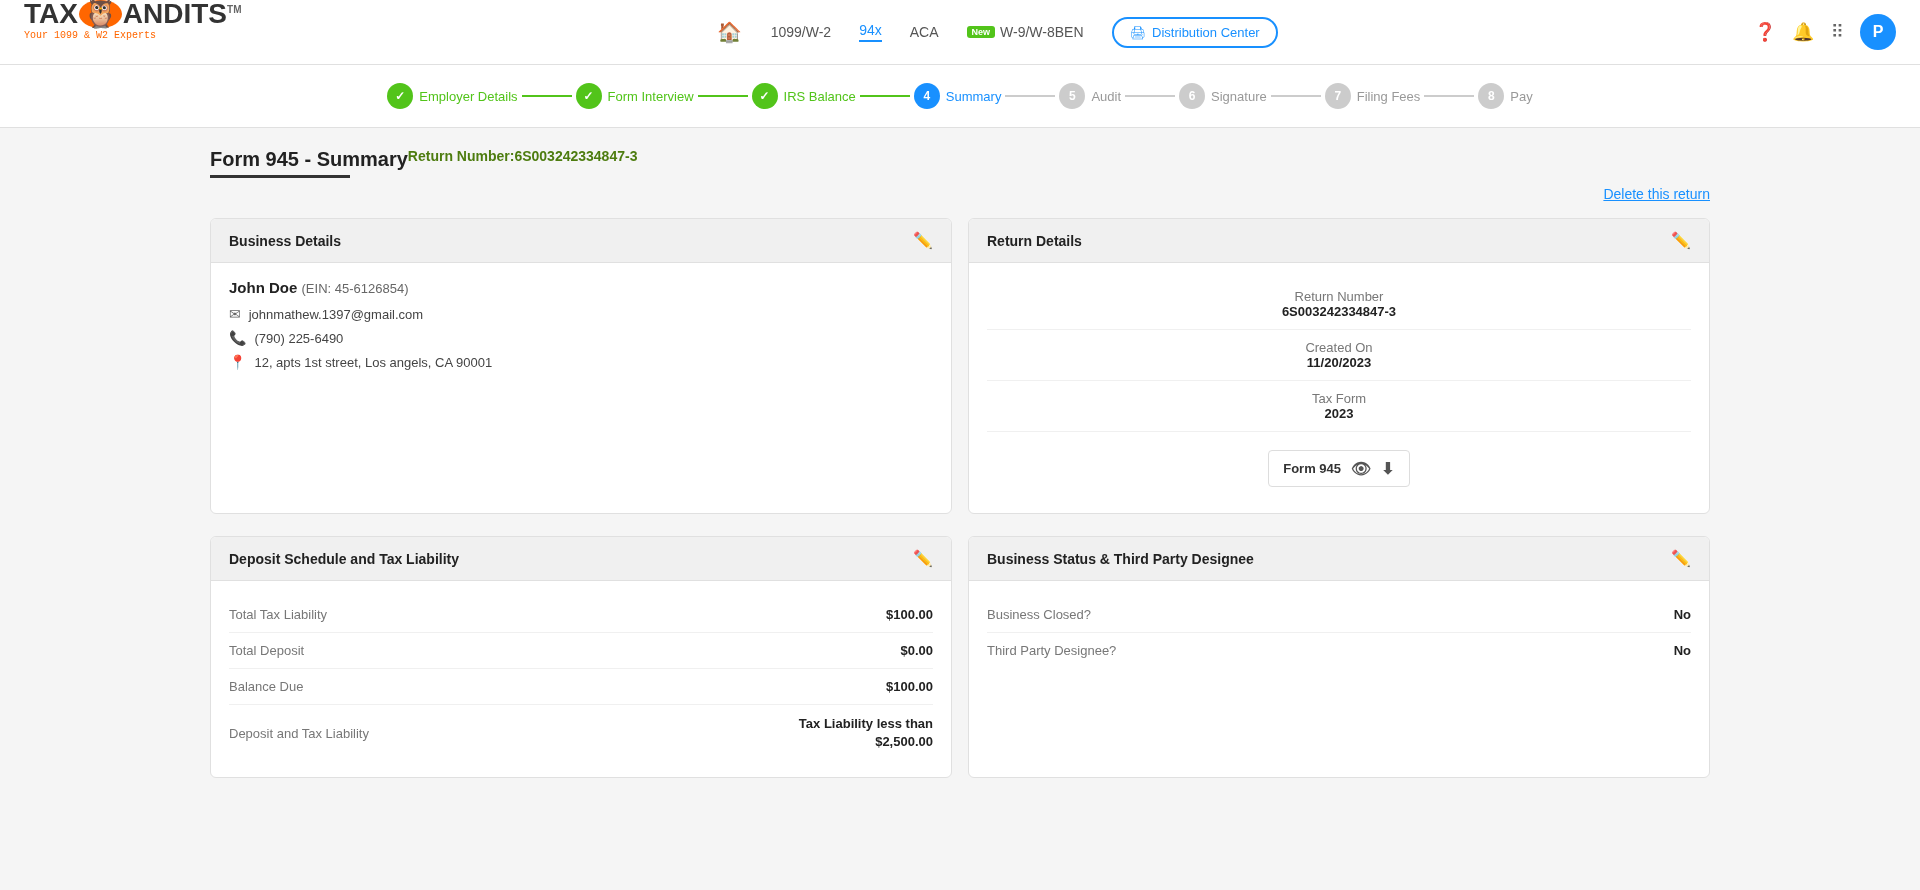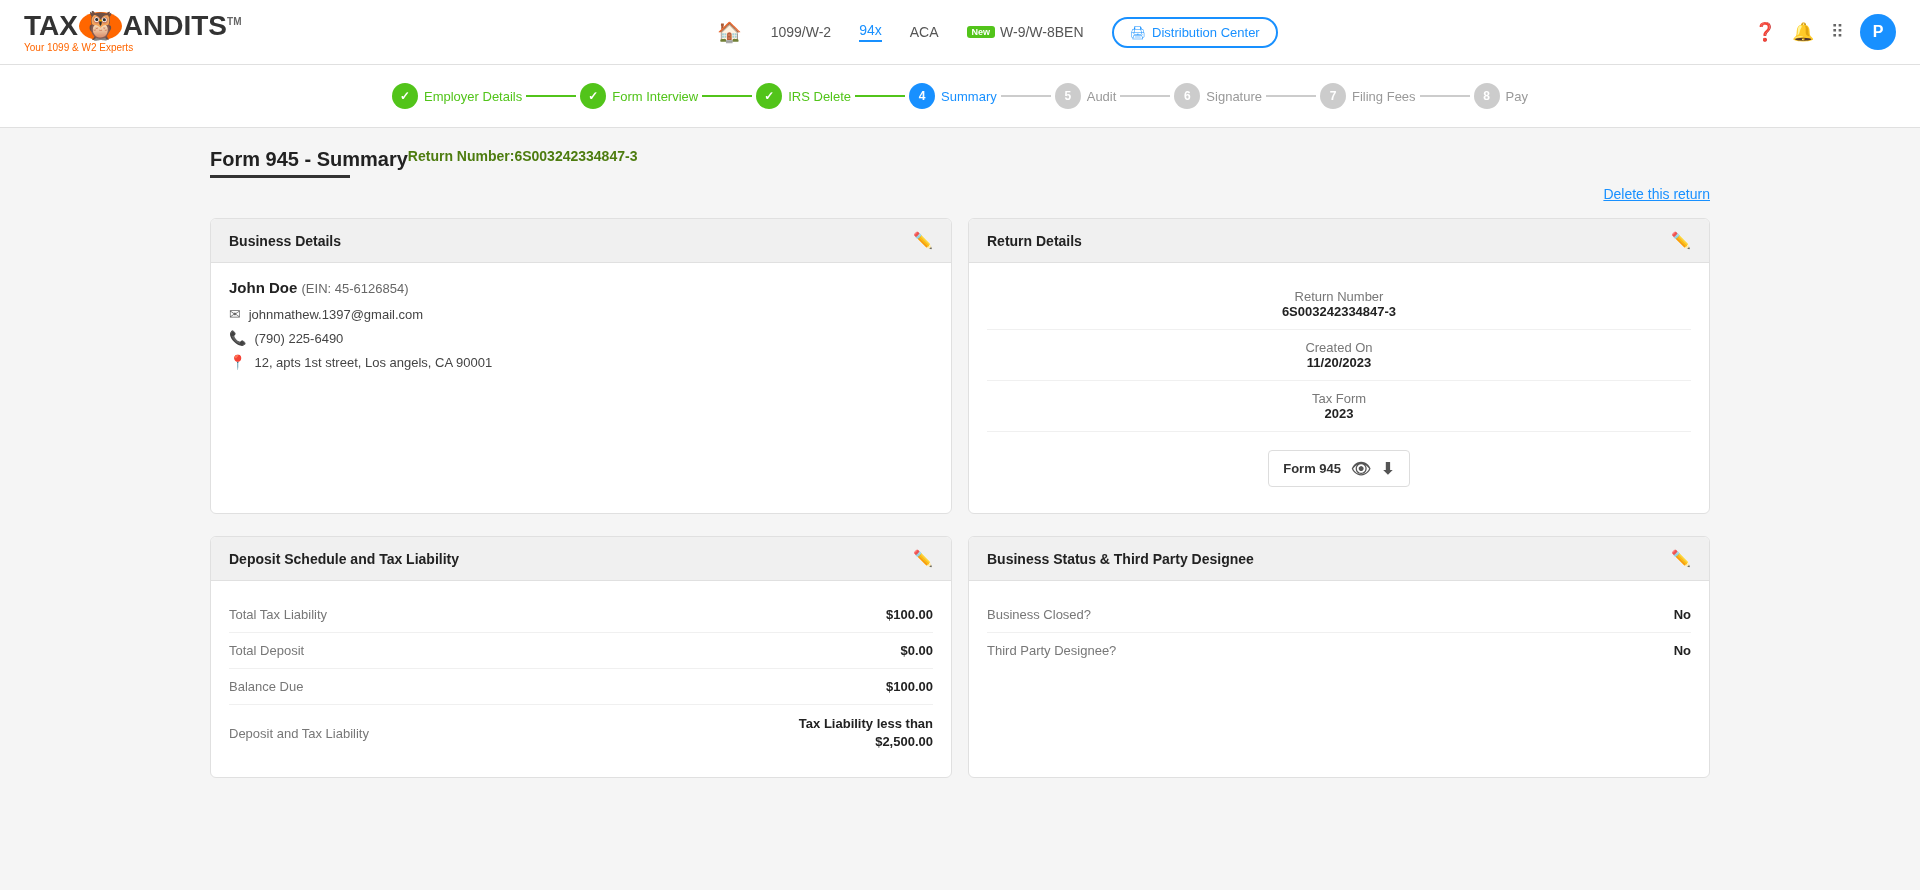--- a/index.html
+++ b/index.html
@@ -2,24 +2,23 @@
 <html><head>
   <meta charset="utf-8">
   <style>
     * { box-sizing: border-box; margin: 0; padding: 0; }
     body { font-family: Arial, sans-serif; background: #f5f5f5; color: #333; font-size: 14px; }
 
     
     .header {
       background: #fff;
       border-bottom: 1px solid #e0e0e0;
-      padding: 8px 24px;
+      padding: 0 24px;
       height: 65px;
       display: flex;
-      align-items: center;
       justify-content: space-between;
     }
     .logo-area {
       display: flex;
       flex-direction: column;
       align-items: flex-start;
     }
     .logo-main {
       font-size: 28px;
       font-weight: bold;
@@ -29,21 +28,21 @@
     .logo-tax { color: #333; }
     .logo-bandits { color: #333; }
     .logo-owl {
       display: inline-block;
       background: #ff6600;
       border-radius: 50%;
       padding: 0 4px;
       margin: 0 1px;
     }
     .logo-tm { font-size: 10px; vertical-align: super; color: #666; }
-    .logo-sub { font-size: 10px; color: #ff6600; margin-top: 2px; }
+    .logo-sub { font-size: 10px; color: #ff6600; margin-top: 2px; font-family: Liberation Mono, monospace; }
 
     .nav-center {
       display: flex;
       align-items: center;
       gap: 28px;
     }
     .nav-item {
       font-size: 14px;
       color: #555;
       cursor: pointer;
@@ -361,21 +360,21 @@
   <div class="step-connector done"></div>
 
   <div class="step">
     <div class="step-circle done">✓</div>
     <span class="step-label done">Form Interview</span>
   </div>
   <div class="step-connector done"></div>
 
   <div class="step">
     <div class="step-circle done">✓</div>
-    <span class="step-label done">IRS Delete</span>
+    <span class="step-label done">IRS Balance</span>
   </div>
   <div class="step-connector done"></div>
 
   <div class="step">
     <div class="step-circle active">4</div>
     <span class="step-label active">Summary</span>
   </div>
   <div class="step-connector pending"></div>
 
   <div class="step">

